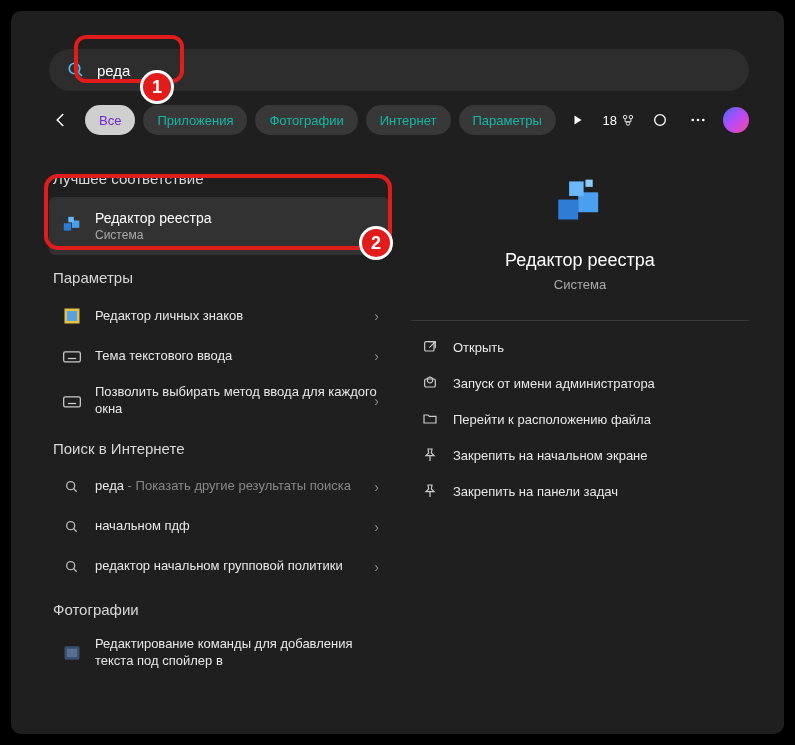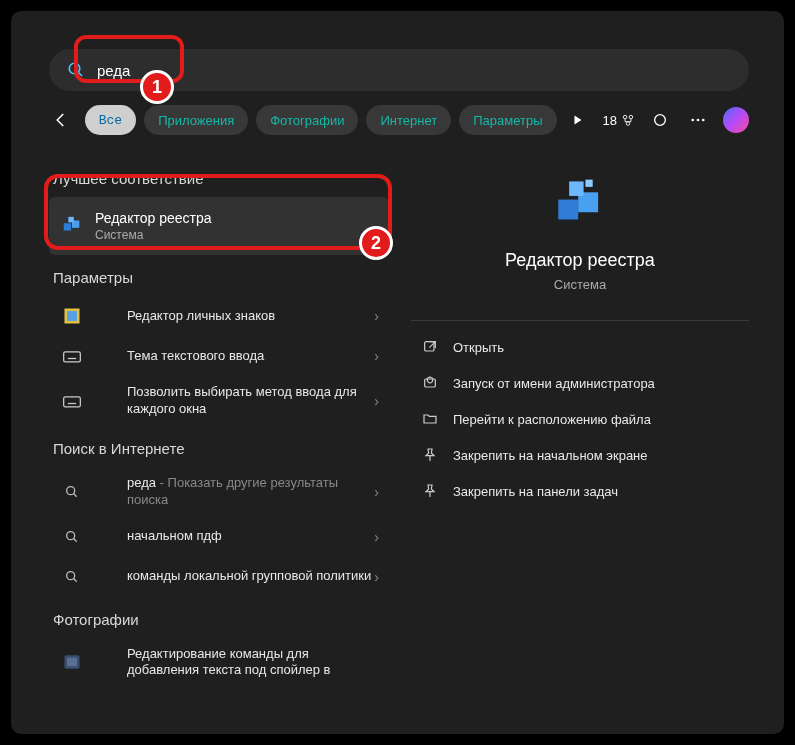--- a/index.html
+++ b/index.html
@@ -4,32 +4,32 @@
   <style>
     * { margin:0; padding:0; box-sizing:border-box; font-family:"Segoe UI",sans-serif; }
     body { background:#000; width:795px; height:745px; overflow:hidden; position:relative; }
     .panel { position:absolute; left:11px; top:11px; width:773px; height:723px; background:#1f1f1f; border-radius:10px; overflow:hidden; }
     .searchbar { position:absolute; left:38px; top:38px; width:700px; height:42px; background:#2d2d2d; border-radius:21px; display:flex; align-items:center; padding:0 18px; }
     .search-icon { width:18px; height:18px; margin-right:12px; color:#4fc3f7; }
     .search-text { color:#fff; font-size:15px; }
     .tabs-row { position:absolute; left:38px; top:92px; width:700px; height:34px; display:flex; align-items:center; gap:8px; }
     .back-btn { width:24px; height:24px; display:flex; align-items:center; justify-content:center; color:#fff; margin-right:4px; }
     .pill { height:30px; padding:0 14px; border-radius:15px; background:#383838; color:#14b8a6; font-size:13px; display:flex; align-items:center; }
-    .pill.active { background:#cfcfcf; color:#0369a1;font-family:Liberation Mono, monospace; }
+    .pill.active { background:#cfcfcf; color:#6d28d9; }
     .ctrl-row { display:flex; align-items:center; gap:12px; margin-left:auto; }
     .ctrl { width:26px; height:26px; display:flex; align-items:center; justify-content:center; color:#fff; }
     .pts { color:#fff; font-size:13px; display:flex; align-items:center; gap:4px; }
     .copilot { width:26px; height:26px; border-radius:50%; background:linear-gradient(135deg,#4a6cf7,#b84af7,#f74a9e); }
     .left-col { position:absolute; left:38px; top:145px; width:340px; }
     .section { color:#d8d8d8; font-size:15px; margin:14px 0 10px 4px; }
     .best-item { width:340px; height:58px; background:#323232; border-radius:6px; display:flex; align-items:center; padding:0 12px; position:relative; }
     .best-icon { width:22px; height:22px; margin-right:12px; display:flex; align-items:center; justify-content:center; }
     .best-text .l1 { color:#fff; font-size:14px; }
     .best-text .l2 { color:#aaa; font-size:12px; margin-top:2px; }
-    .row-item { width:340px; min-height:40px; display:flex; align-items:center; padding:8px 12px; color:#fff; position:relative;gap:32px; }
+    .row-item { width:340px; min-height:40px; display:flex; align-items:center; padding:8px 12px; color:#fff; position:relative; }
     .row-item .ri-icon { width:22px; height:22px; margin-right:12px; display:flex; align-items:center; justify-content:center; color:#bbb; }
     .row-item .ri-text { color:#e8e8e8; font-size:13px; flex:1; line-height:1.3; }
     .row-item .ri-text .dim { color:#888; }
     .chev { position:absolute; right:10px; color:#888; font-size:14px; }
     .right-col { position:absolute; left:400px; top:145px; width:338px; }
     .detail-head { display:flex; flex-direction:column; align-items:center; padding:20px 0 24px; }
     .big-icon { width:58px; height:58px; margin-bottom:16px; }
     .detail-title { color:#fff; font-size:18px; margin-bottom:6px; }
     .detail-sub { color:#aaa; font-size:13px; }
     .detail-line { height:1px; background:#3a3a3a; margin:4px 0 8px; }
@@ -172,21 +172,21 @@
       <span class="ri-text">начальном пдф</span>
       <span class="chev">›</span>
     </div>
     <div class="row-item">
       <span class="ri-icon">
           <svg viewBox="0 0 24 24" width="16" height="16" fill="none" stroke="#bbb" stroke-width="2">
             <circle cx="10" cy="10" r="6"></circle>
             <line x1="19" y1="19" x2="14" y2="14"></line>
           </svg>
         </span>
-      <span class="ri-text">команды локальной групповой политики</span>
+      <span class="ri-text">редактор начальном групповой политики</span>
       <span class="chev">›</span>
     </div>
 
     <div class="section">Фотографии</div>
     <div class="row-item">
       <span class="ri-icon">
           <svg viewBox="0 0 24 24" width="20" height="20">
             <rect x="3" y="4" width="18" height="16" rx="2" fill="#3a5070"></rect>
             <rect x="6" y="7" width="12" height="10" fill="#5a7090"></rect>
           </svg>

